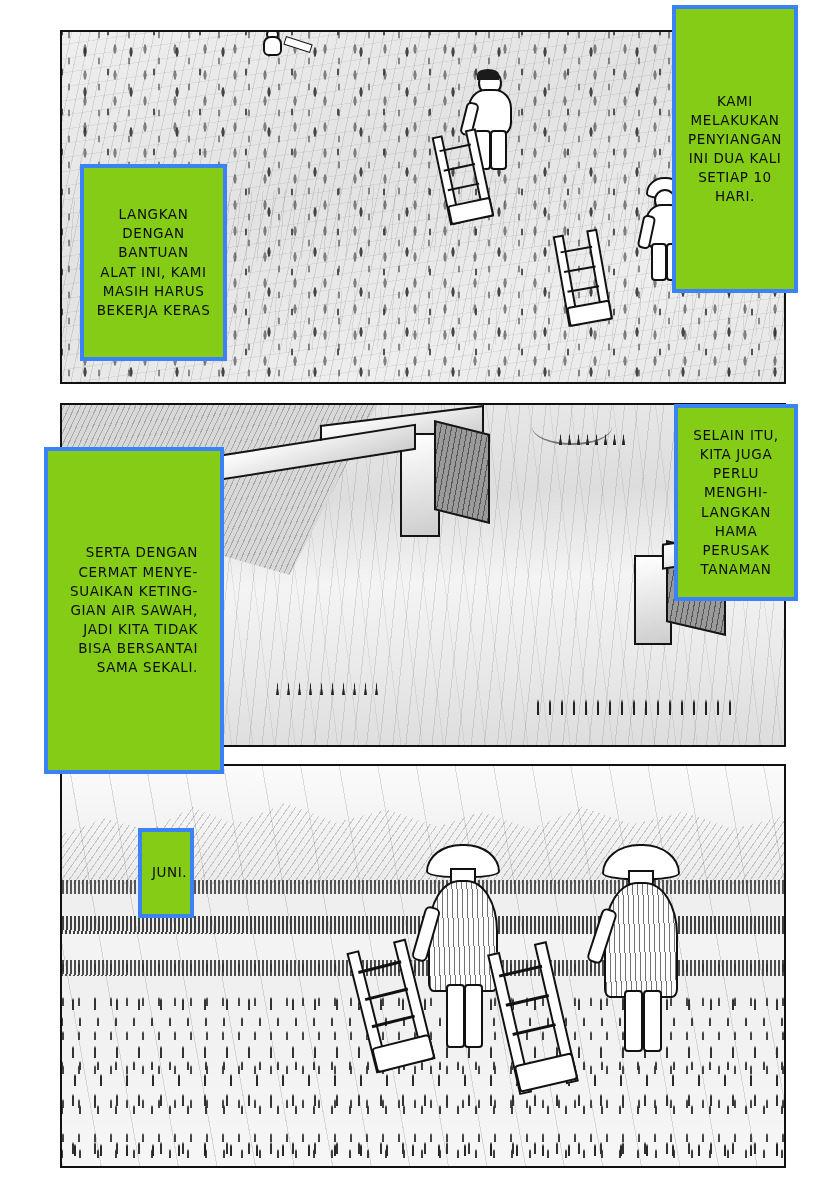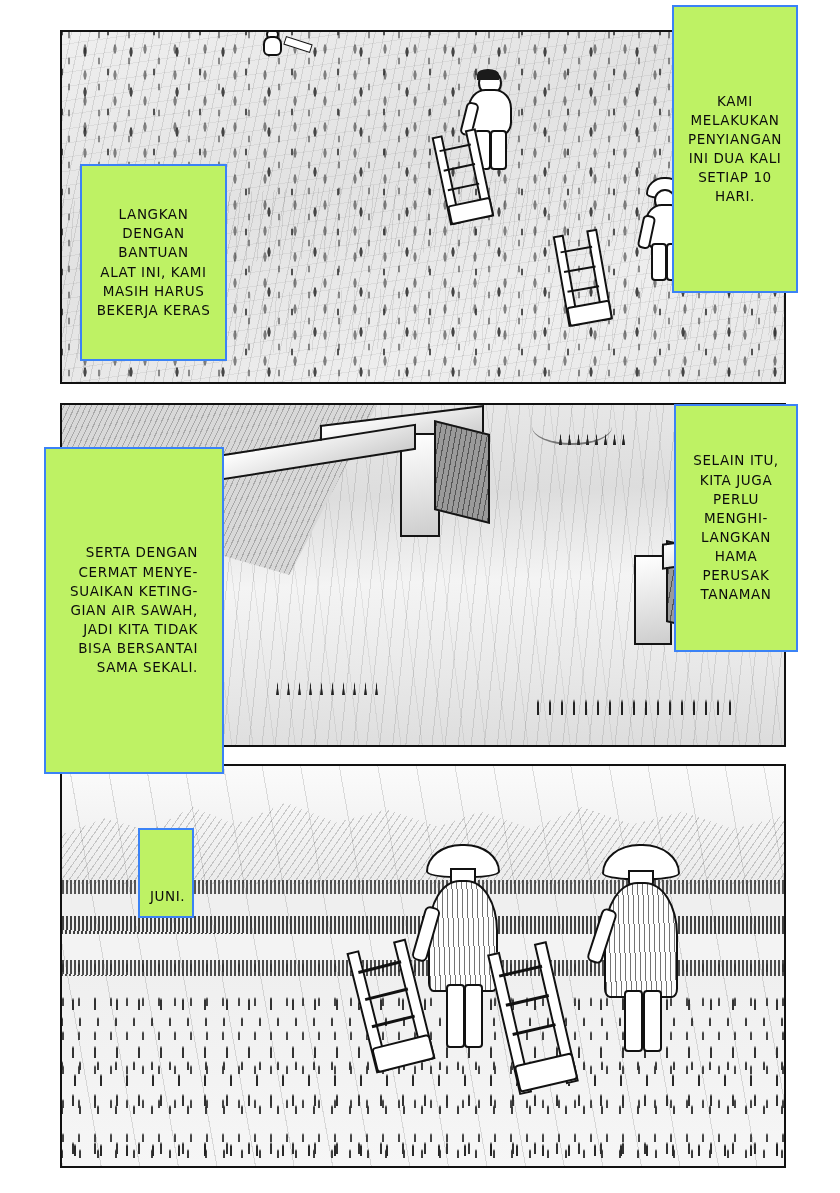--- a/index.html
+++ b/index.html
@@ -157,40 +157,40 @@
   }
   .tool-rung {
     position: absolute;
     height: 2px;
     background: #111;
   }
 
   
   .balloon {
     position: absolute;
-    background: #bef264;
-    border: 2px solid #3b82f6;
+    background: #84cc16;
+    border: 4px solid #3b82f6;
     box-sizing: border-box;
     display: flex;
     align-items: center;
     justify-content: center;
     text-align: center;
     padding: 8px 6px;
   }
   .balloon p {
     margin: 0;
     font-family: "DejaVu Sans", sans-serif;
     font-size: 13.5px;
     line-height: 1.42;
     letter-spacing: 0.6px;
     color: #0c0c0c;
     white-space: pre-line;
   }
   .balloon.caption p { font-size: 13.5px; }
-  .balloon.caption { align-items: flex-end; justify-content: flex-start; padding: 10px 10px; }
+  .balloon.caption { align-items: center; justify-content: flex-start; padding: 10px 10px; }
 </style>
 </head>
 <body>
 
 <div class="page">
 
   <div class="panel" style="left:60px; top:30px; width:722px; height:350px;">
     <div class="field-bg panel1-bg"></div>
     <div class="seedlings"></div>
     <div class="seedlings fine"></div>
@@ -340,21 +340,21 @@
   </div>
 
   <div class="balloon" style="left:80px; top:164px; width:147px; height:197px;">
     <p>LANGKAN DENGAN
 BANTUAN
 ALAT INI, KAMI
 MASIH HARUS
 BEKERJA KERAS</p>
   </div>
 
-  <div class="balloon" style="left:674px; top:404px; width:124px; height:248px;">
+  <div class="balloon" style="left:674px; top:404px; width:124px; height:197px;">
     <p>SELAIN ITU,
 KITA JUGA
 PERLU MENGHI-
 LANGKAN HAMA
 PERUSAK
 TANAMAN</p>
   </div>
 
   <div class="balloon" style="left:44px; top:447px; width:180px; height:327px;text-align:right;">
     <p>SERTA DENGAN

